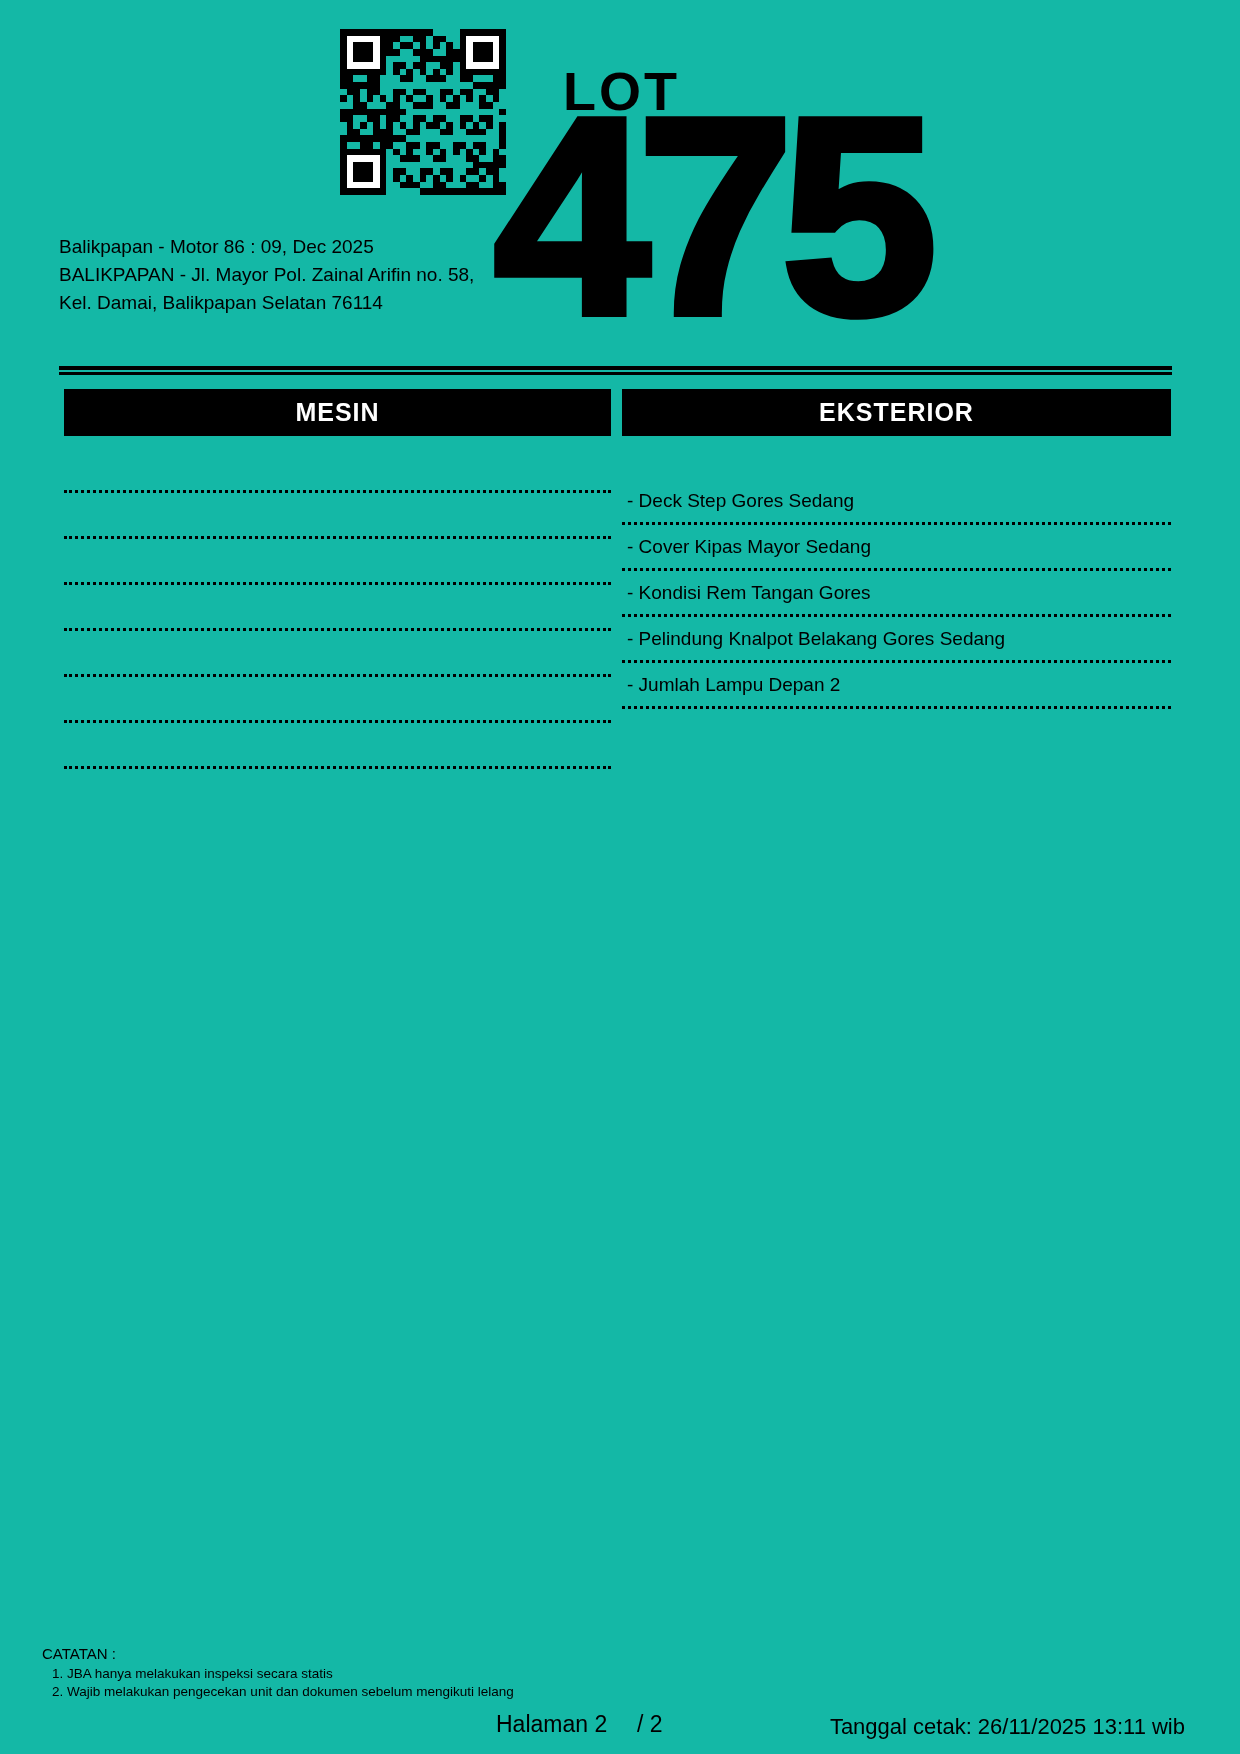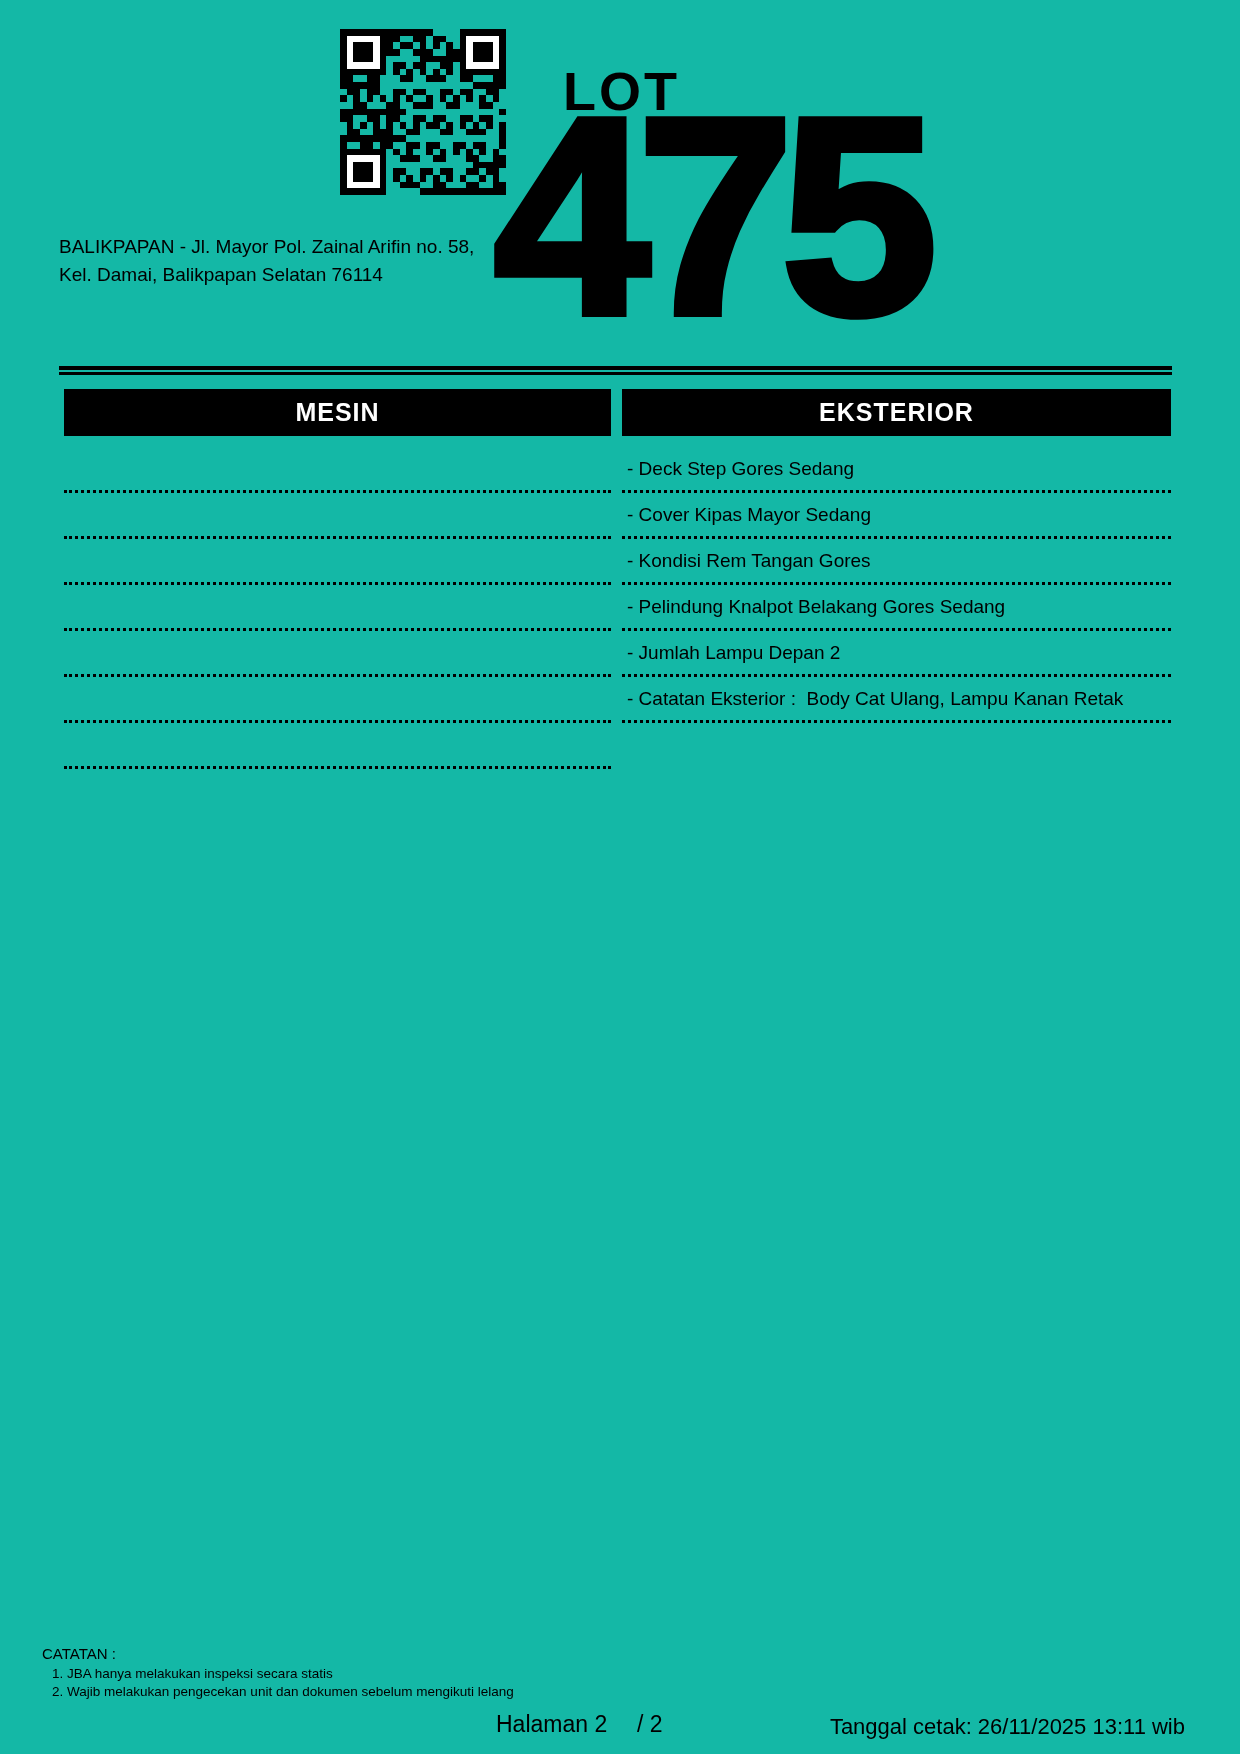--- a/index.html
+++ b/index.html
@@ -19,21 +19,21 @@
     -webkit-text-stroke:8px #000;
   }
   .addr { position:absolute; left:59px; top:233px; font-size:19px; line-height:28px; }
   .rule {
     position:absolute; left:59px; top:366px; width:1113px; height:9px;
     border-top:4px solid #000; border-bottom:3px solid #000;
   }
   .cols { position:absolute; left:64px; top:389px; width:1107px; display:flex; gap:11px; }
   .col { display:flex; flex-direction:column; }
   .col-left  { width:547px; }
-  .col-right { width:549px; }
+  .col-right { width:549px;gap:32px; }
   .colhead {
     height:47px; background:#000; color:#fff; font-weight:bold; font-size:25px;
     display:flex; align-items:center; justify-content:center; letter-spacing:1px;
   }
   .rows { margin-top:11px; }
   .row {
     height:46px; border-bottom:3px dotted #000;
     display:flex; align-items:center;
   }
   .cell { font-size:19px; white-space:pre-wrap; padding-left:5px; }
@@ -300,20 +300,21 @@
         <rect x="20" y="2" width="3" height="3"></rect>
         <rect x="0" y="18" width="7" height="7"></rect>
         <rect x="1" y="19" width="5" height="5" fill="#fff"></rect>
         <rect x="2" y="20" width="3" height="3"></rect>
       </svg></div>
 
   <div class="lot-word">LOT</div>
   <div class="lot-number">475</div>
 
   <div class="addr">
+    <div>Balikpapan - Motor 86 : 09, Dec 2025</div>
     <div>BALIKPAPAN - Jl. Mayor Pol. Zainal Arifin no. 58,</div>
     <div>Kel. Damai, Balikpapan Selatan 76114</div>
   </div>
 
   <div class="rule"></div>
 
   <div class="cols">
 
     <div class="col col-left">
       <div class="colhead">MESIN</div>
@@ -352,23 +353,20 @@
             <div class="cell">- Cover Kipas Mayor Sedang</div>
           </div>
         <div class="row">
             <div class="cell">- Kondisi Rem Tangan Gores</div>
           </div>
         <div class="row">
             <div class="cell">- Pelindung Knalpot Belakang Gores Sedang</div>
           </div>
         <div class="row">
             <div class="cell">- Jumlah Lampu Depan 2</div>
-          </div>
-        <div class="row">
-            <div class="cell">- Catatan Eksterior :  Body Cat Ulang, Lampu Kanan Retak</div>
           </div>
       </div>
     </div>
 
   </div>
 
   <div class="notes">
     <div class="notes-title">CATATAN :</div>
     <div class="note-item">1. JBA hanya melakukan inspeksi secara statis</div>
     <div class="note-item">2. Wajib melakukan pengecekan unit dan dokumen sebelum mengikuti lelang</div>

